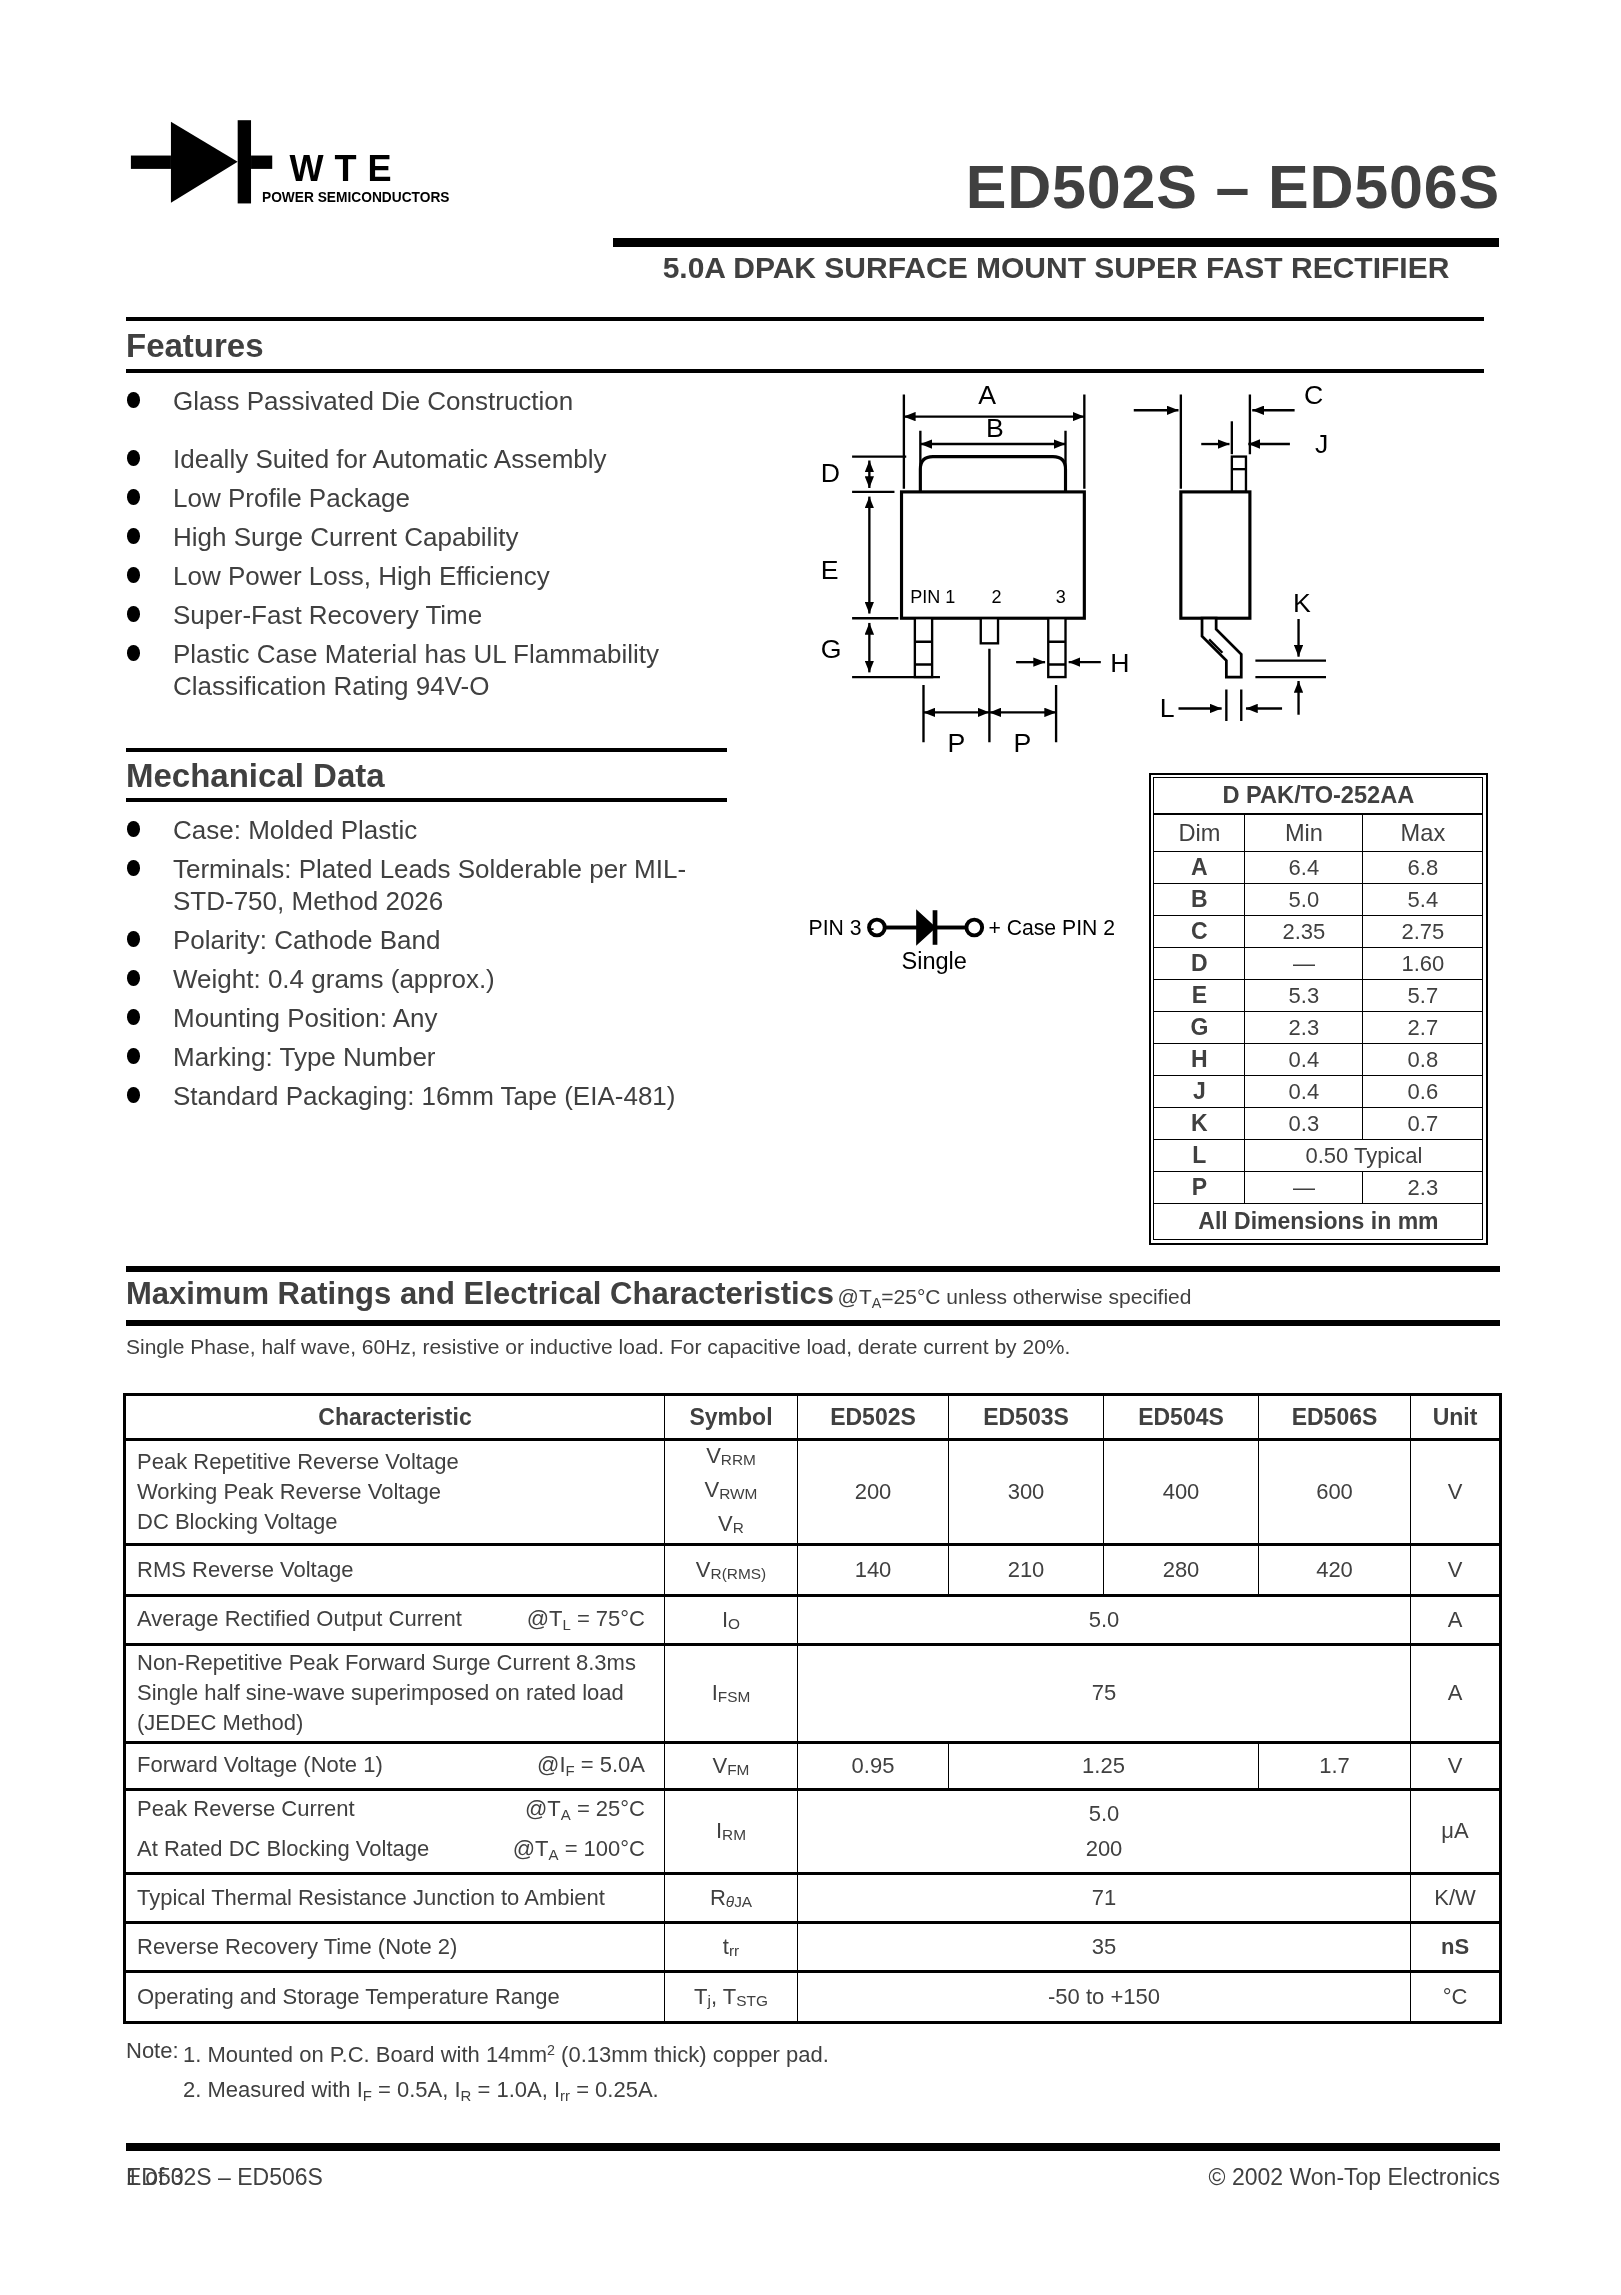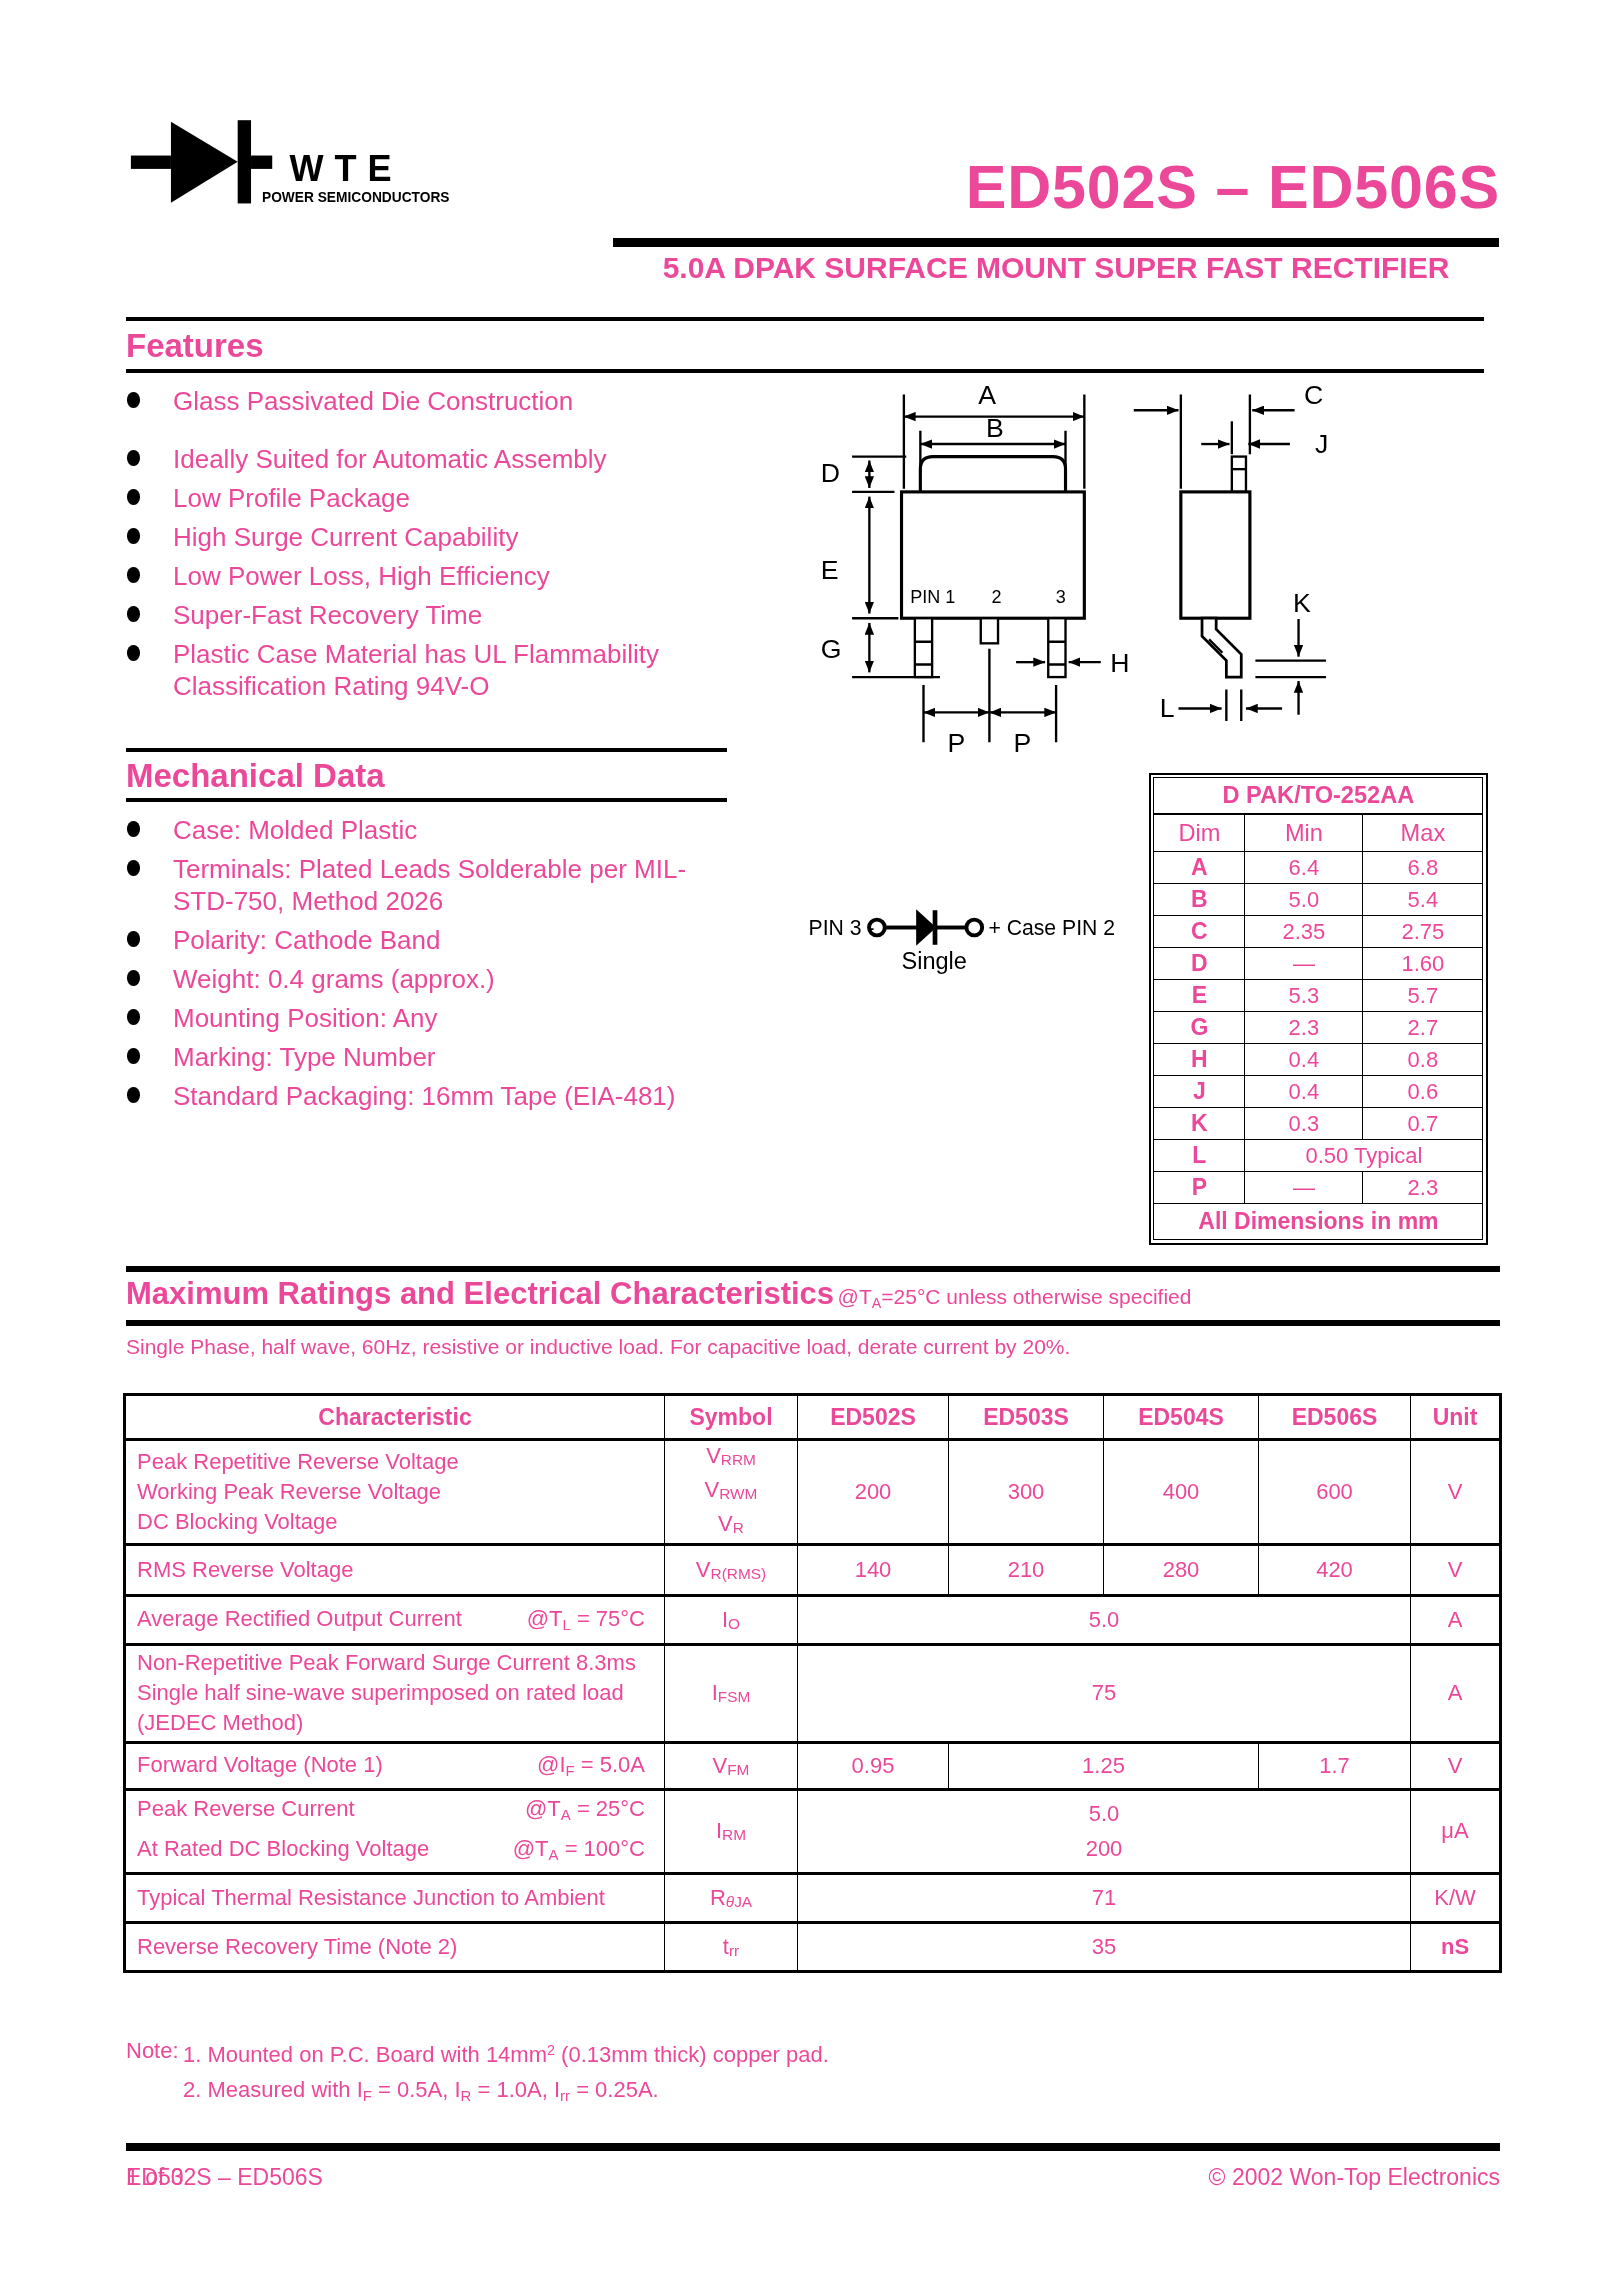--- a/index.html
+++ b/index.html
@@ -1,16 +1,16 @@
 <!DOCTYPE html>
 <html style="font-size:12.6px"><head>
 <meta charset="utf-8">
 <style>
   html,body{margin:0;padding:0;background:#888;}
-  .page{position:relative;width:1622px;height:2295px;background:#fff;color:#ec4899;
+  .page{position:relative;width:1622px;height:2295px;background:#fff;color:#404040;
         font-family:"Liberation Sans", sans-serif;overflow:hidden;}
   .abs{position:absolute;}
   .rule{position:absolute;background:#000;}
   
   .doc-title{position:absolute;left:707px;width:793px;top:152px;text-align:right;
              font-size:61px;font-weight:bold;letter-spacing:0.8px;}
   .doc-subtitle{position:absolute;left:613px;width:886px;top:251px;text-align:center;
                 font-size:30px;font-weight:bold;}
   
   .h1{position:absolute;font-size:33px;font-weight:bold;}
@@ -462,20 +462,26 @@
       <td><span>R</span><span class="ssub"><i>θ</i><span>JA</span></span></td>
       <td colspan="4">71</td>
       <td>K/W</td>
     </tr>
     <tr style="height:49px;">
       <td class="char">Reverse Recovery Time (Note 2)</td>
       <td><span>t</span><span class="ssub">rr</span></td>
       <td colspan="4">35</td>
       <td class="bold">nS</td>
     </tr>
+    <tr style="height:51px;">
+      <td class="char">Operating and Storage Temperature Range</td>
+      <td><span>T</span><span class="ssub">j</span><span>, </span><span>T</span><span class="ssub">STG</span></td>
+      <td colspan="4">-50 to +150</td>
+      <td>°C</td>
+    </tr>
   </tbody>
     </table>
 
   <div class="notes">
     <div class="nlab">Note:</div>
     <div>
       <div><span>1. Mounted on P.C. Board with 14mm</span><span class="ssup">2</span><span> (0.13mm thick) copper pad.</span></div>
       <div><span>2. Measured with I</span><span class="sub">F</span><span> = 0.5A, I</span><span class="sub">R</span><span> = 1.0A, I</span><span class="sub">rr</span><span> = 0.25A.</span></div>
     </div>
   </div>

